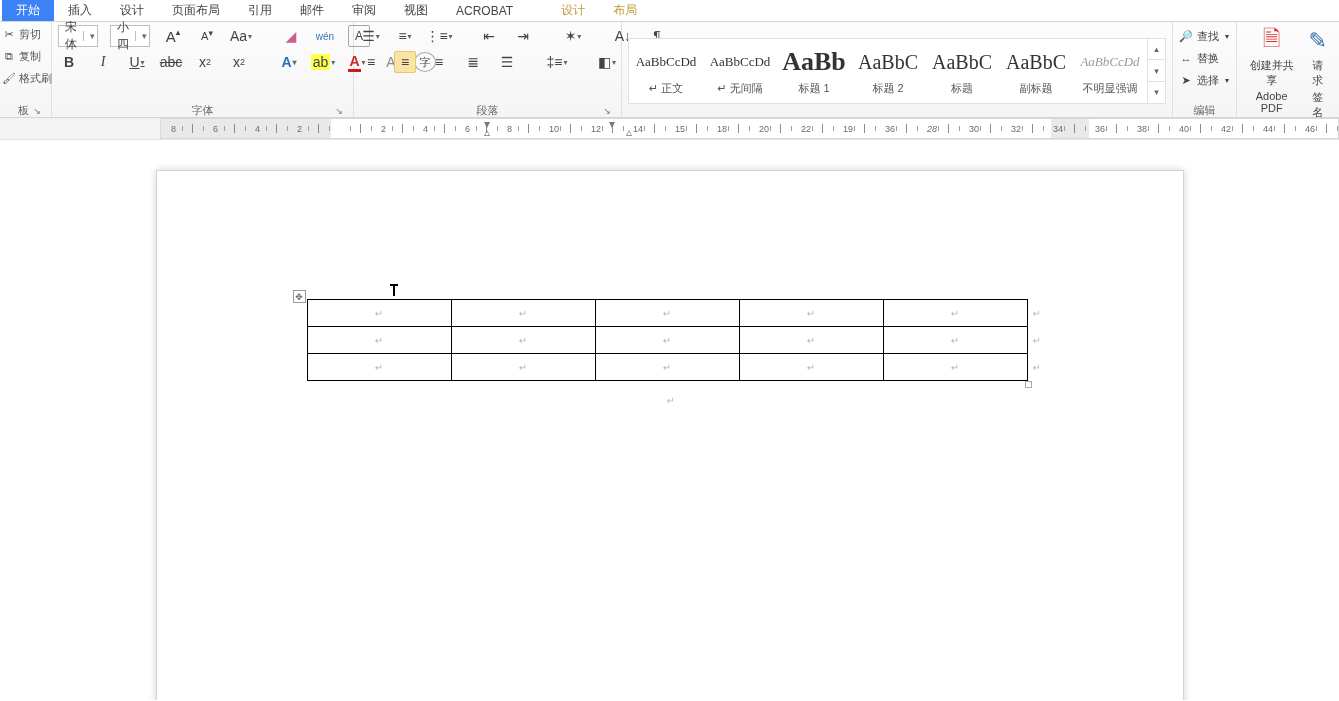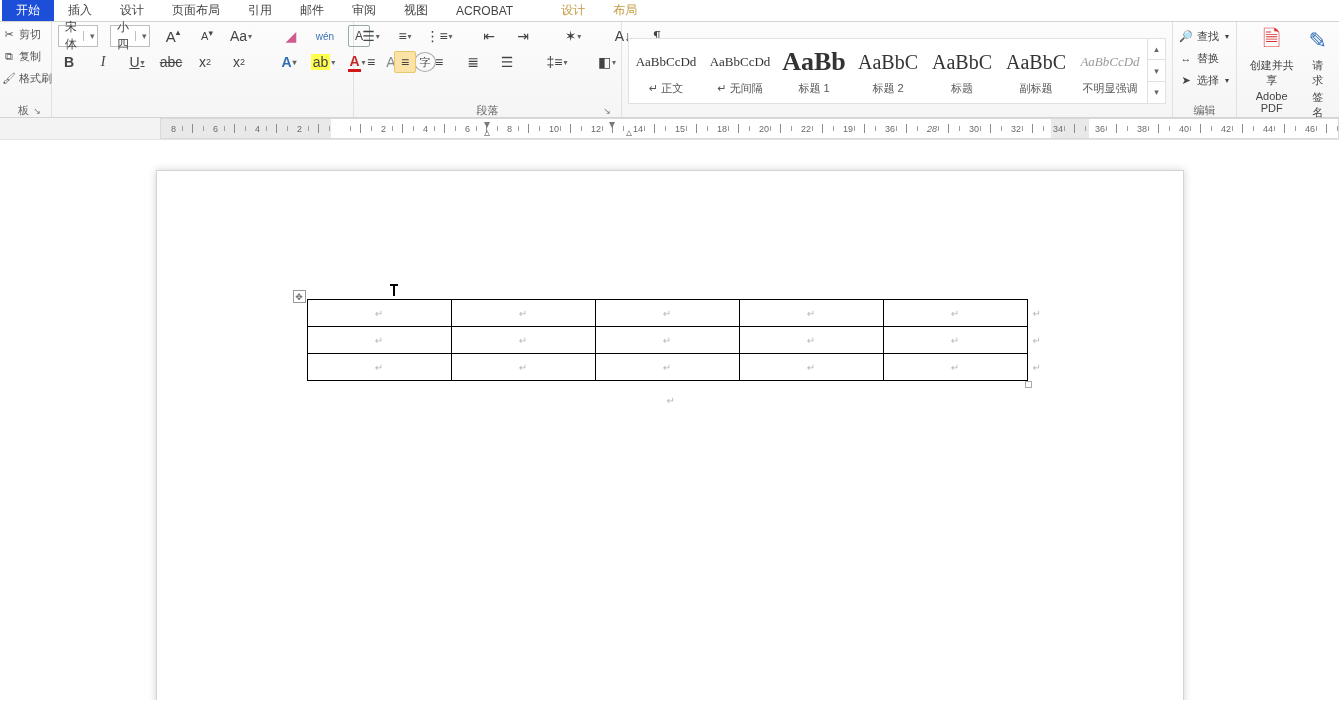--- a/index.html
+++ b/index.html
@@ -1,21 +1,21 @@
 <!DOCTYPE html>
 <html><head>
 <meta charset="utf-8">
 <style>
 html,body{margin:0;padding:0;font-family:"Microsoft YaHei","Segoe UI",sans-serif;font-size:12px;color:#444;background:#fff;-webkit-font-smoothing:antialiased;}
 *{box-sizing:border-box;}
 
 
 .tabs{display:flex;align-items:center;height:22px;border-bottom:1px solid #d4d4d4;background:#fff;padding-left:2px;user-select:none;}
 .tab{padding:0 14px;height:100%;display:flex;align-items:center;font-size:12px;color:#444;cursor:pointer;}
-.tab.active{background:#1d4ed8;color:#fff;}
+.tab.active{background:#3b82f6;color:#fff;}
 .tab.ctx{color:#c39a3f;}
 
 
 .ribbon{display:flex;height:96px;border-bottom:1px solid #d4d4d4;background:linear-gradient(#fcfcfc,#f5f5f5);}
 .group{border-right:1px solid #e1e1e1;padding:2px 6px 0 6px;display:flex;flex-direction:column;justify-content:space-between;position:relative;}
 .group-body{flex:1;display:flex;flex-direction:column;gap:2px;}
 .group-label{font-size:11px;color:#666;text-align:center;line-height:14px;height:14px;position:relative;}
 .dlauncher{position:absolute;right:2px;bottom:0;width:12px;height:12px;font-size:9px;color:#777;display:flex;align-items:center;justify-content:center;cursor:pointer;}
 .dlauncher:before{content:"↘";}
 
@@ -165,20 +165,21 @@
             <small class="dd">▾</small>
           </div>
         <div class="btn">
             <span style="border-bottom:3px solid #d11919;padding:0 1px;color:#c62828;font-weight:bold">A</span>
             <small class="dd">▾</small>
           </div>
         <div class="btn" style="color:#888">A</div>
         <div class="btn" style="border:1px solid #aaa;border-radius:50%;width:20px;height:20px;font-size:11px">字</div>
       </div>
     </div>
+    <div class="group-label"><span>字体</span><span class="dlauncher"></span></div>
   </div>
 
   <div class="group" style="width:268px">
     <div class="group-body">
       <div class="irow">
         <div class="btn">
             <span>☰</span>
             <small class="dd">▾</small>
           </div>
         <div class="btn">

